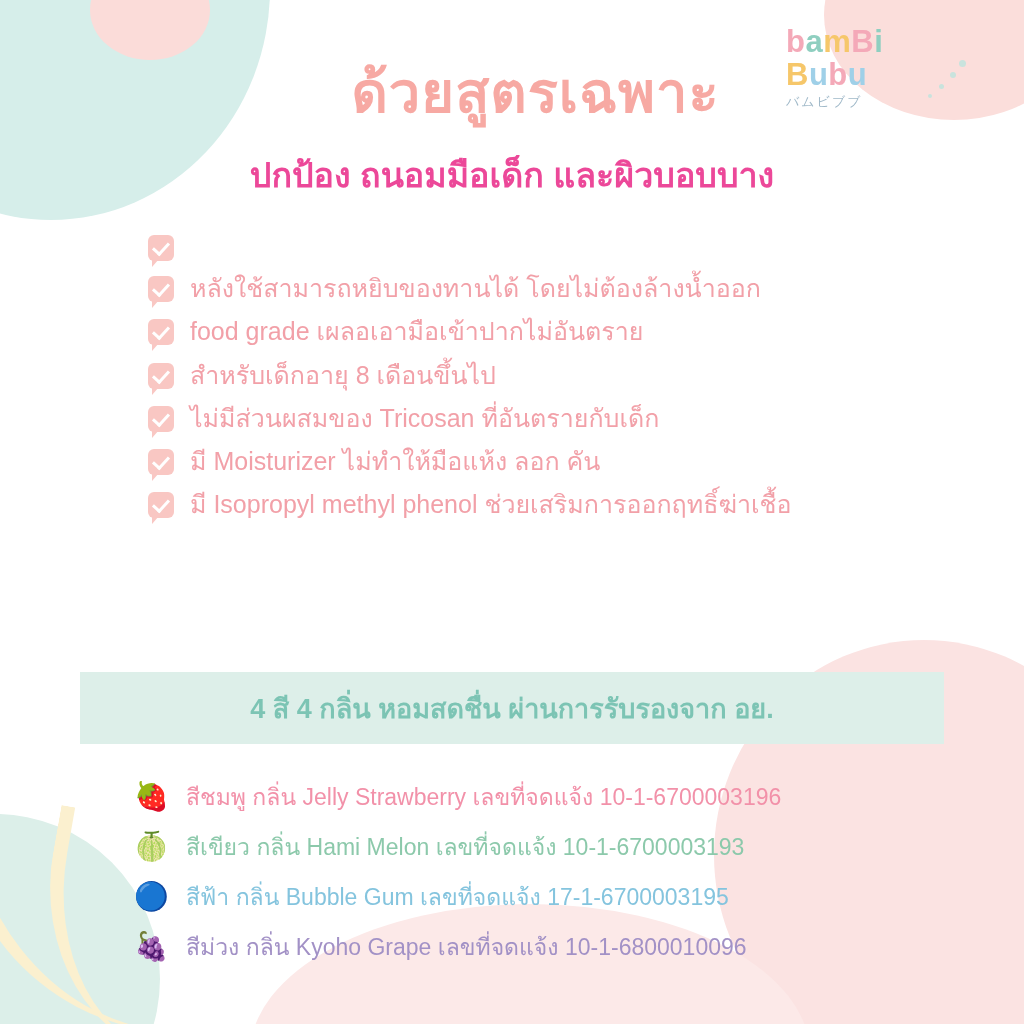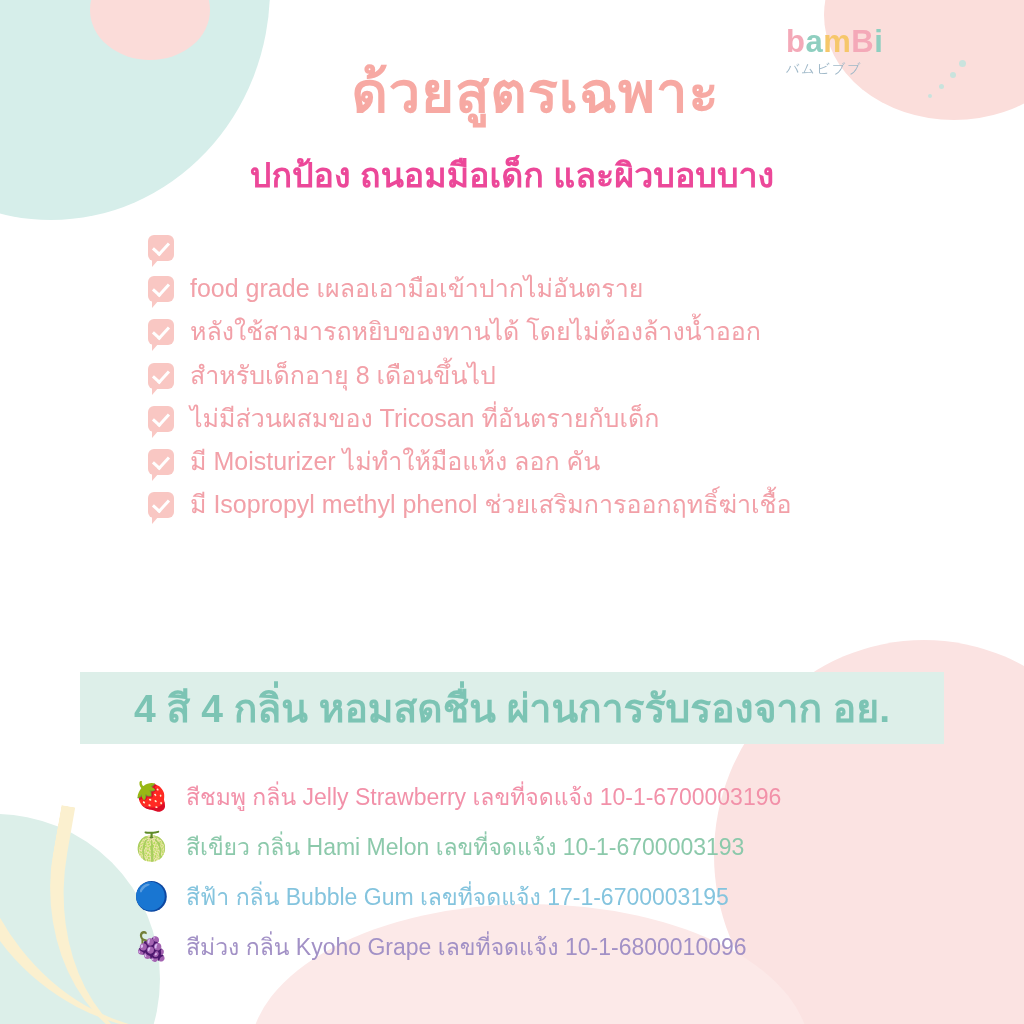--- a/index.html
+++ b/index.html
@@ -213,21 +213,21 @@
     left: 80px;
     top: 672px;
     width: 864px;
     height: 72px;
     background: #ddefe9;
     display: flex;
     align-items: center;
     justify-content: center;
   }
   .banner-text {
-    font-size: 39px;
+    font-size: 27px;
     font-weight: bold;
     color: #7cc4b4;
   }
 
   
   .flavors {
     position: absolute;
     left: 130px;
     top: 772px;
     width: 840px;
@@ -264,43 +264,46 @@
   <div class="blob-pink-right"></div>
   <div class="blob-pink-bottom"></div>
   <div class="blob-mint-bl"></div>
   <div class="ribbon-yellow"></div>
   <div class="ribbon-yellow2"></div>
 
   <div class="logo">
     <div class="logo-line1">
       <span class="l-b1">b</span><span class="l-a">a</span><span class="l-m">m</span><span class="l-b2">B</span><span class="l-i">i</span>
     </div>
+    <div class="logo-line2">
+      <span class="l-B">B</span><span class="l-u1">u</span><span class="l-b3">b</span><span class="l-u2">u</span>
+    </div>
     <div class="logo-jp">バムビブブ</div>
     <div class="logo-dots">
       <span style="width:7px;height:7px;right:0;top:4px;"></span>
       <span style="width:6px;height:6px;right:10px;top:16px;"></span>
       <span style="width:5px;height:5px;right:22px;top:28px;"></span>
       <span style="width:4px;height:4px;right:34px;top:38px;"></span>
     </div>
   </div>
 
   <div class="title-main">ด้วยสูตรเฉพาะ</div>
   <div class="title-sub">ปกป้อง ถนอมมือเด็ก และผิวบอบบาง</div>
 
   <div class="checklist">
     <div class="check-row">
       <div class="check-badge"></div>
     </div>
     <div class="check-row">
       <div class="check-badge"></div>
+      <div class="check-text">หลังใช้สามารถหยิบของทานได้ โดยไม่ต้องล้างน้ำออก</div>
+    </div>
+    <div class="check-row">
+      <div class="check-badge"></div>
       <div class="check-text">food grade เผลอเอามือเข้าปากไม่อันตราย</div>
-    </div>
-    <div class="check-row">
-      <div class="check-badge"></div>
-      <div class="check-text">หลังใช้สามารถหยิบของทานได้ โดยไม่ต้องล้างน้ำออก</div>
     </div>
     <div class="check-row">
       <div class="check-badge"></div>
       <div class="check-text">สำหรับเด็กอายุ 8 เดือนขึ้นไป</div>
     </div>
     <div class="check-row">
       <div class="check-badge"></div>
       <div class="check-text">ไม่มีส่วนผสมของ Tricosan ที่อันตรายกับเด็ก</div>
     </div>
     <div class="check-row">

